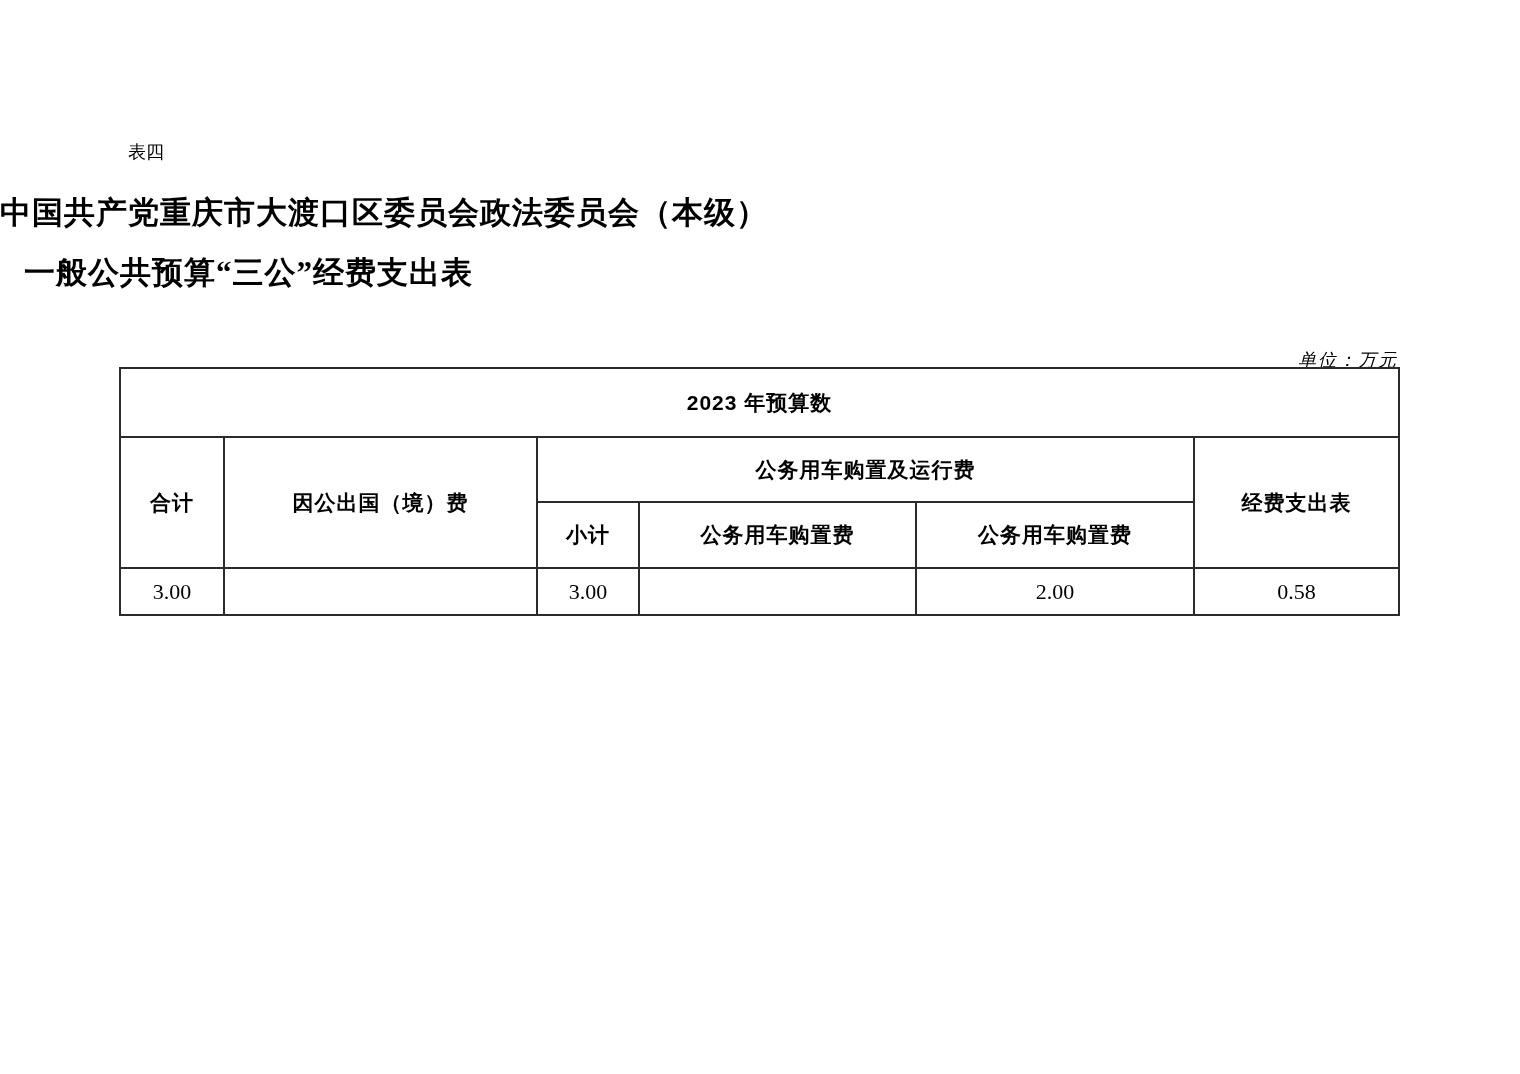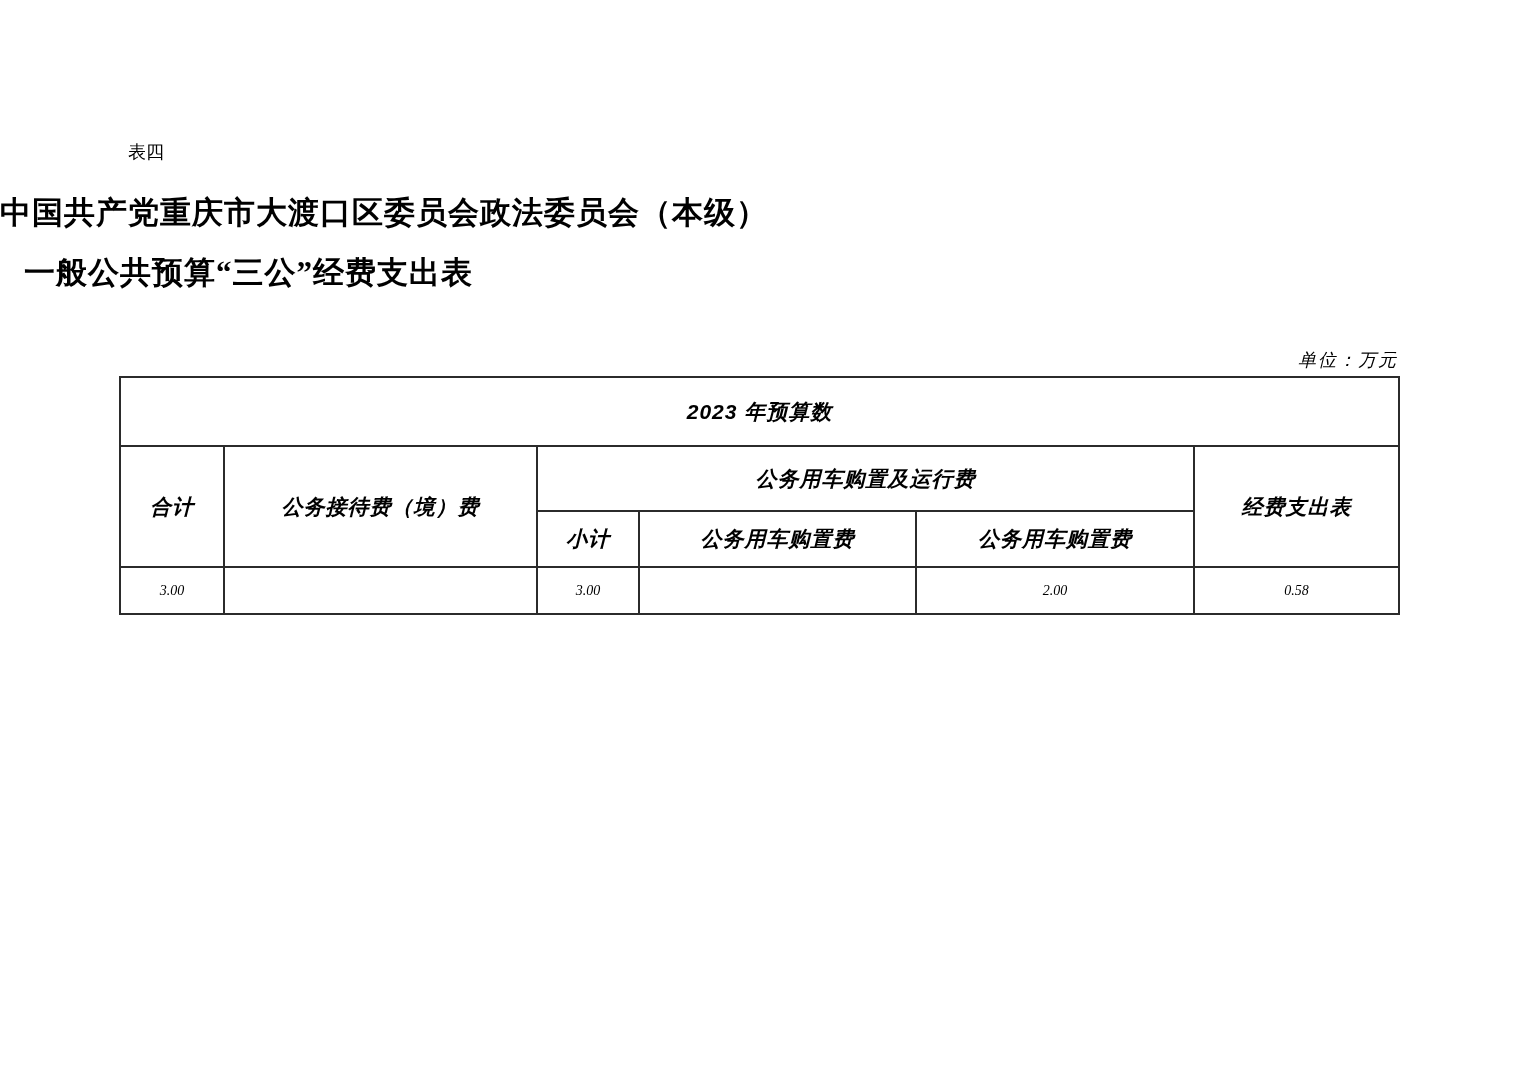--- a/index.html
+++ b/index.html
@@ -41,48 +41,47 @@
     right: 122px;
     font-size: 18px;
     font-style: italic;
     font-family: "Liberation Serif", serif;
     letter-spacing: 2px;
     margin-top: 20px;
   }
   table.budget-table {
     position: absolute;
     left: 119px;
-    top: 376px;
+    top: 367px;
     width: 1279px;
     border-collapse: collapse;
     table-layout: fixed;
-    font-style: italic;
   }
   table.budget-table th,
   table.budget-table td {
     border: 2px solid #2b2b2b;
     text-align: center;
     vertical-align: middle;
     padding: 0;
     overflow: hidden;
   }
   table.budget-table thead th {
     font-family: "Liberation Sans", sans-serif;
     font-weight: bold;
     font-size: 21px;
     letter-spacing: 1px;
   }
   table.budget-table tbody td {
     font-family: "Liberation Serif", serif;
     font-weight: normal;
-    font-size: 14px;
+    font-size: 22px;
   }
   tr.row-year   { height: 69px; }
   tr.row-head1  { height: 65px; }
-  tr.row-head2  { height: 56px; }
+  tr.row-head2  { height: 66px; }
   tr.row-data   { height: 47px; }
 </style>
 </head>
 <body>
 
 <div class="table-label">表四</div>
 
 <div class="doc-title line1">中国共产党重庆市大渡口区委员会政法委员会（本级）</div>
 
 <div class="doc-title line2">一般公共预算“三公”经费支出表</div>
@@ -97,21 +96,21 @@
     <col style="width:277px">
     <col style="width:278px">
     <col style="width:205px">
   </colgroup>
   <thead>
     <tr class="row-year">
       <th colspan="6">2023 年预算数</th>
     </tr>
     <tr class="row-head1">
       <th rowspan="2">合计</th>
-      <th rowspan="2">公务接待费（境）费</th>
+      <th rowspan="2">因公出国（境）费</th>
       <th colspan="3">公务用车购置及运行费</th>
       <th rowspan="2">经费支出表</th>
     </tr>
     <tr class="row-head2">
       <th>小计</th>
       <th>公务用车购置费</th>
       <th>公务用车购置费</th>
     </tr>
   </thead>
   <tbody>

